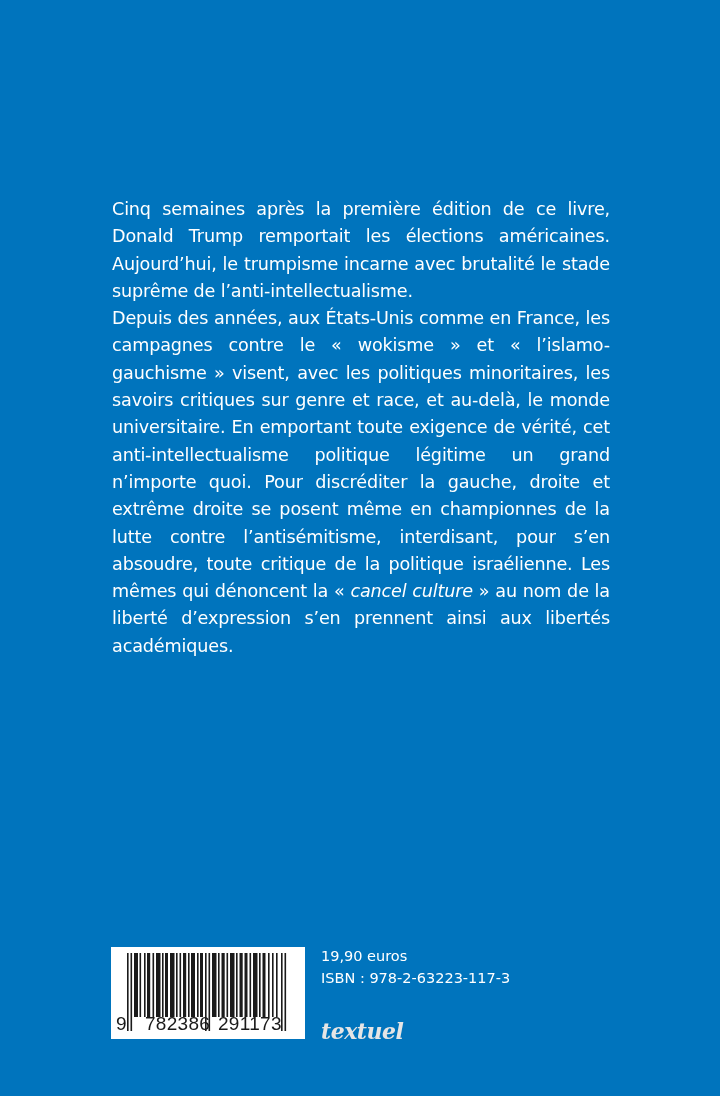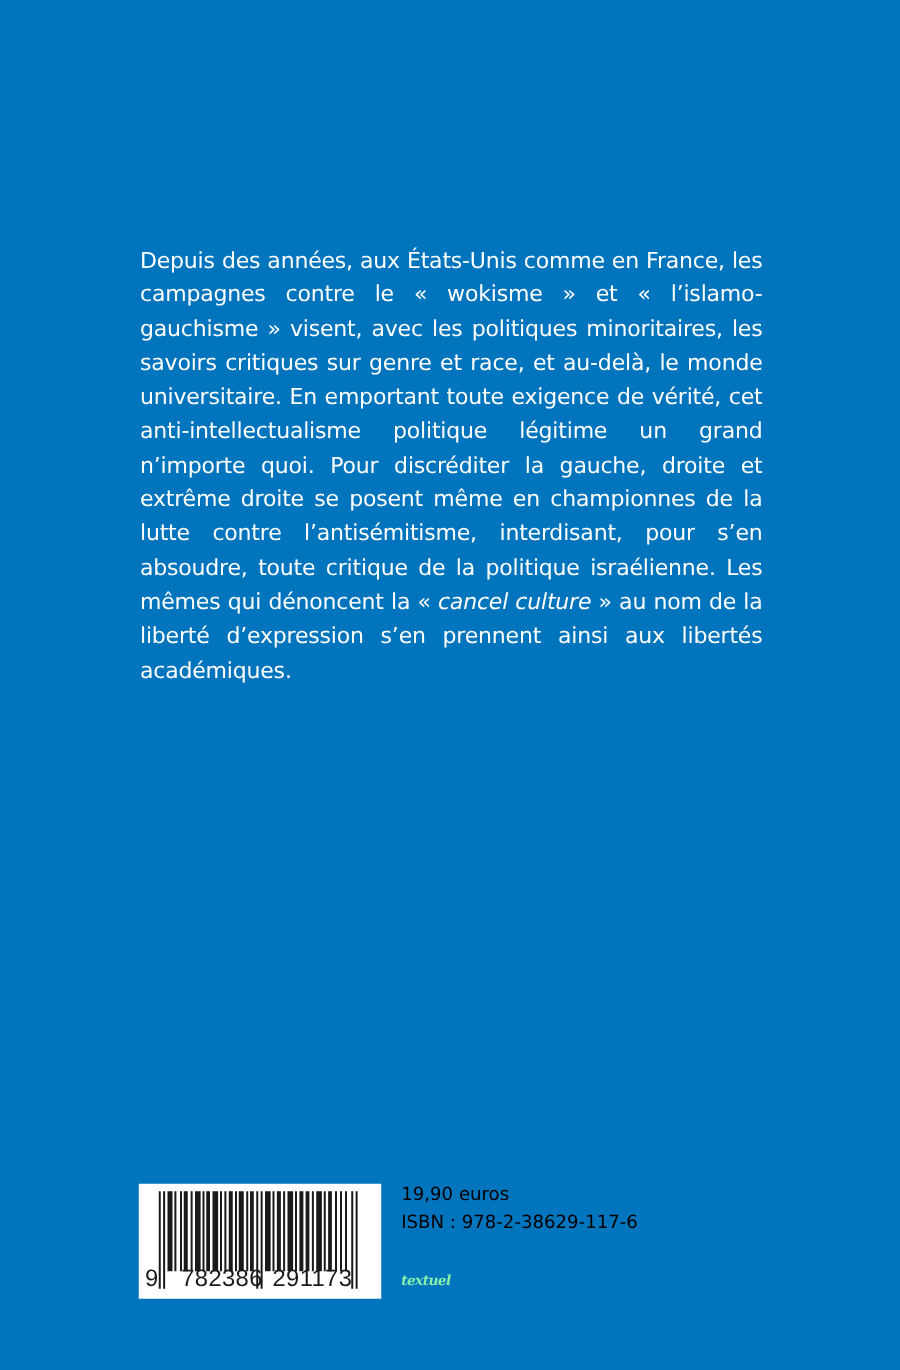--- a/index.html
+++ b/index.html
@@ -35,35 +35,36 @@
     font-size: 19px; color: #1a1a1a;
   }
   .barcode-digits span { position: absolute; top: 0; }
   .d-first { left: 5px; }
   .d-left { left: 34px; letter-spacing: 0.3px; }
   .d-right { left: 107px; letter-spacing: 0.3px; }
 
   .info {
     position: absolute; left: 321px; top: 945px;
     font-size: 14.5px; line-height: 22px;
-    color: #000000;
+    color: #ffffff;
   }
   .info div { white-space: nowrap; }
   .logo {
     position: absolute; left: 321px; top: 1018px;
     font-family: "DejaVu Serif", serif;
     font-style: italic; font-weight: bold;
-    font-size: 11px; letter-spacing: -0.5px;
-    color: #86efac;
+    font-size: 22px; letter-spacing: -0.5px;
+    color: #e5e5e5;
   }
 </style>
 </head>
 <body>
 
 <div class="blurb">
+  <p>Cinq semaines après la première édition de ce livre, Donald Trump remportait les élections américaines. Aujourd’hui, le trumpisme incarne avec brutalité le stade suprême de l’anti-intellectualisme.</p>
   <p><span>Depuis des années, aux États-Unis comme en France, les campagnes contre le « wokisme » et « l’islamo-gauchisme » visent, avec les politiques minoritaires, les savoirs critiques sur genre et race, et au-delà, le monde universitaire. En emportant toute exigence de vérité, cet anti-intellectualisme politique légitime un grand n’importe quoi. Pour discréditer la gauche, droite et extrême droite se posent même en championnes de la lutte contre l’antisémitisme, interdisant, pour s’en absoudre, toute critique de la politique israélienne. Les mêmes qui dénoncent la « </span><em>cancel culture</em><span> » au nom de la liberté d’expression s’en prennent ainsi aux libertés académiques.</span></p>
 </div>
 
 <div class="barcode-box">
   <svg class="barcode-svg" width="194" height="92" viewBox="0 0 194 92">
     <g fill="#1a1a1a">
 
       <rect x="16" y="6" width="1.6" height="78"></rect>
       <rect x="19.5" y="6" width="1.6" height="78"></rect>
 
@@ -109,16 +110,16 @@
   </svg>
   <div class="barcode-digits">
     <span class="d-first">9</span>
     <span class="d-left">782386</span>
     <span class="d-right">291173</span>
   </div>
 </div>
 
 <div class="info">
   <div>19,90 euros</div>
-  <div>ISBN : 978-2-38629-117-6</div>
+  <div>ISBN : 978-2-63223-117-3</div>
 </div>
 
 <div class="logo">textuel</div>
 
 </body></html>

